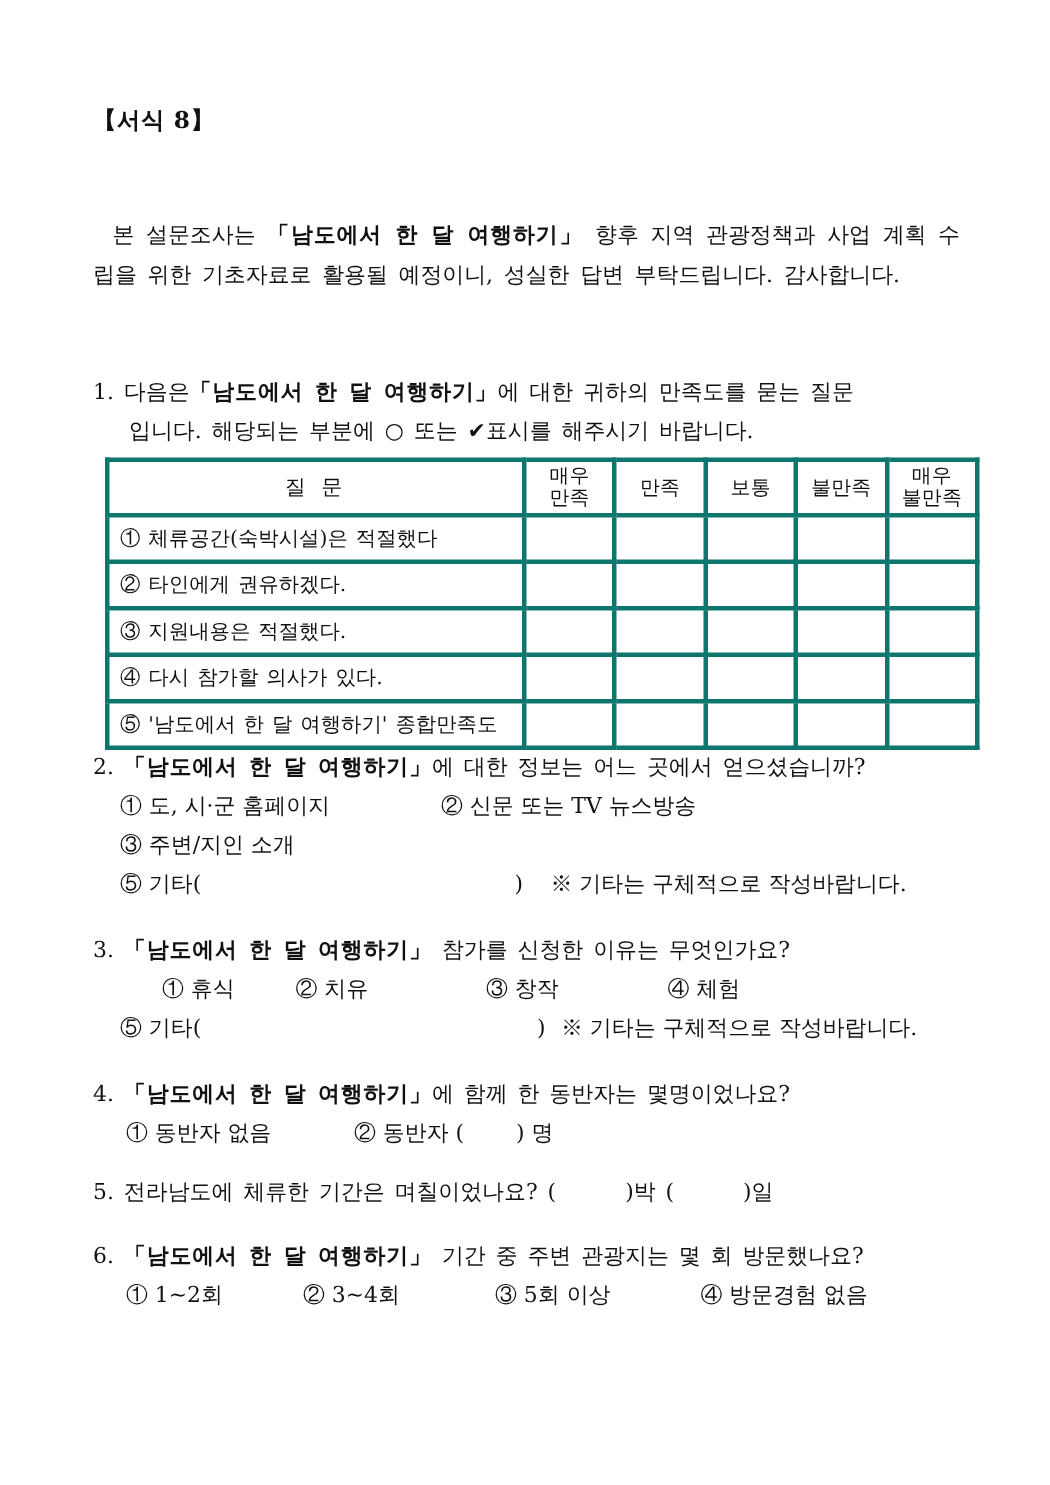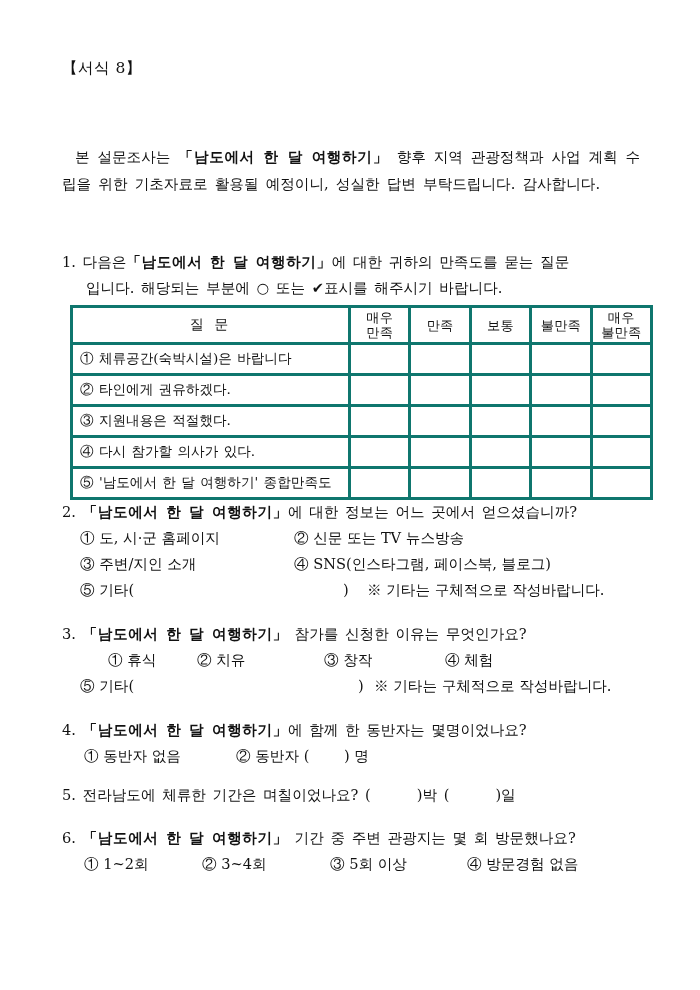--- a/index.html
+++ b/index.html
@@ -20,23 +20,23 @@
     width: 700px;
     height: 990px;
     padding: 0;
     box-sizing: border-box;
   }
 
   
   .form-tag {
     position: absolute;
     left: 62px;
-    top: 58px;
+    top: 70px;
     font-size: 15.5px;
-    font-weight: 400;
+    font-weight: 700;
     letter-spacing: 0.5px;
     white-space: nowrap;
   }
 
   
   .title-banner {
     position: absolute;
     left: 120px;
     top: 99px;
     width: 460px;
@@ -179,21 +179,21 @@
           <span>불만족</span>
         </th>
         <th class="col-scale w-s">
           <span>매우</span><br>
           <span>불만족</span>
         </th>
       </tr>
     </thead>
     <tbody>
       <tr>
-        <td class="q-cell">① 체류공간(숙박시설)은 바랍니다</td>
+        <td class="q-cell">① 체류공간(숙박시설)은 적절했다</td>
         <td class="mark-cell"></td>
         <td class="mark-cell"></td>
         <td class="mark-cell"></td>
         <td class="mark-cell"></td>
         <td class="mark-cell"></td>
       </tr>
       <tr>
         <td class="q-cell">② 타인에게 권유하겠다.</td>
         <td class="mark-cell"></td>
         <td class="mark-cell"></td>
@@ -231,21 +231,20 @@
   <div class="q" style="top:499px;">
     <div class="q-head">
       <span class="q-num">2.</span>&nbsp;<span class="bold-prog">「남도에서 한 달 여행하기」</span><span>에 대한 정보는 어느 곳에서 얻으셨습니까?</span>
     </div>
     <div class="opt-row">
       <span class="optabs" style="left:18px;">① 도, 시·군 홈페이지</span>
       <span class="optabs" style="left:232px;">② 신문 또는 TV 뉴스방송</span>
     </div>
     <div class="opt-row">
       <span class="optabs" style="left:18px;">③ 주변/지인 소개</span>
-      <span class="optabs" style="left:232px;">④ SNS(인스타그램, 페이스북, 블로그)</span>
     </div>
     <div class="opt-row">
       <span class="optabs" style="left:18px;">⑤ 기타(</span>
       <span class="optabs" style="left:281px;">)</span>
       <span class="optabs" style="left:305px;">※ 기타는 구체적으로 작성바랍니다.</span>
     </div>
   </div>
 
   <div class="q" style="top:621px;">
     <div class="q-head">

